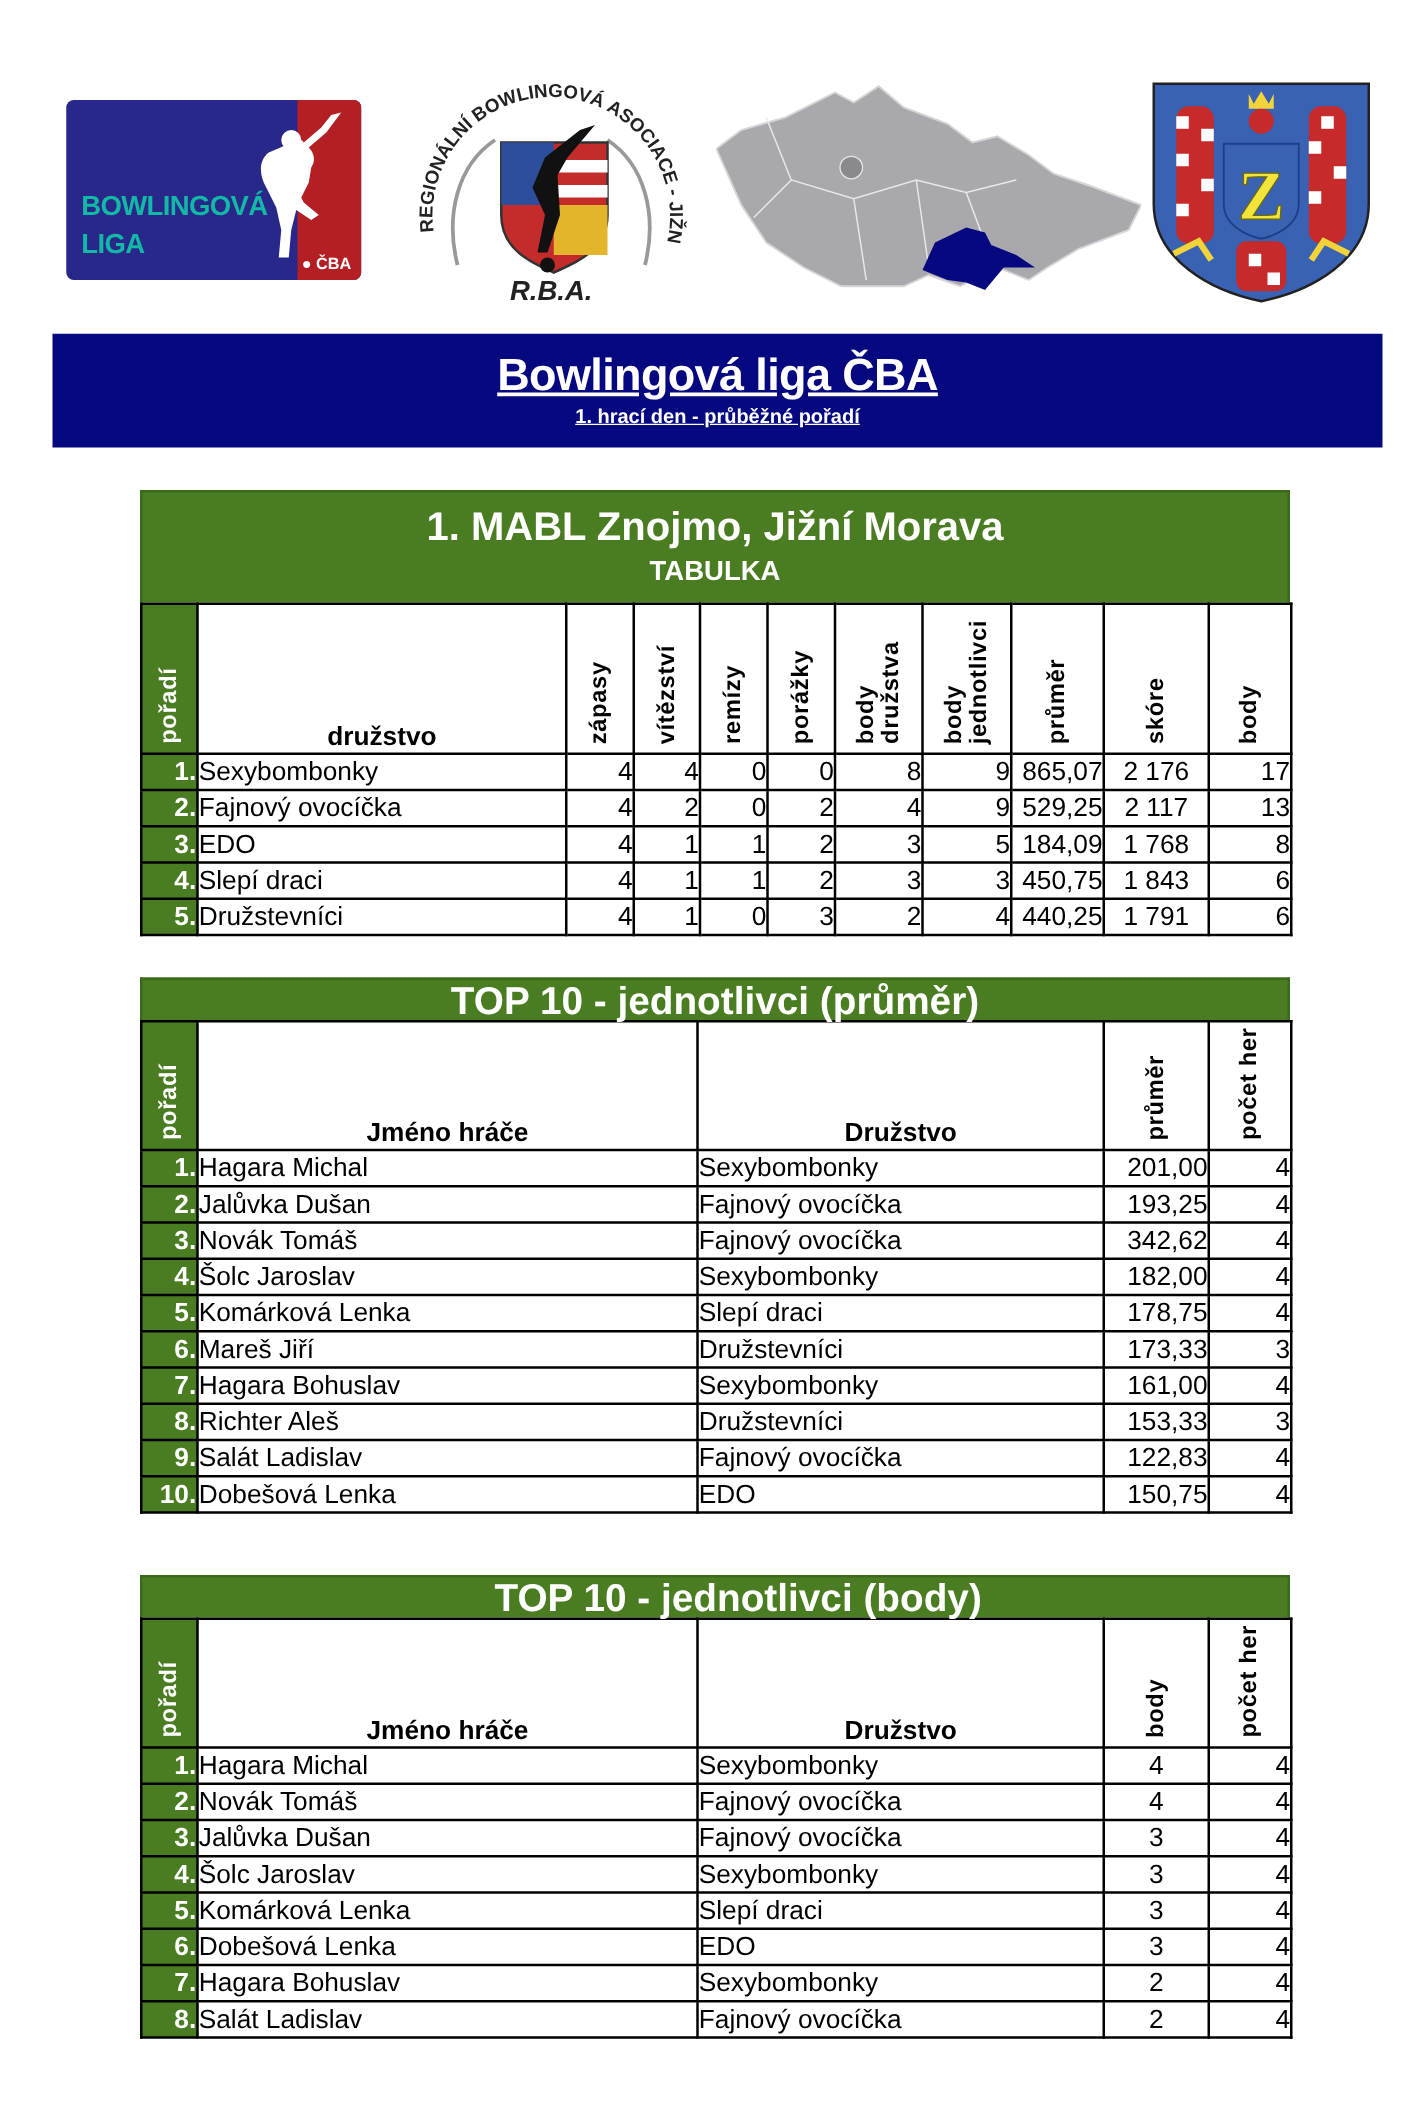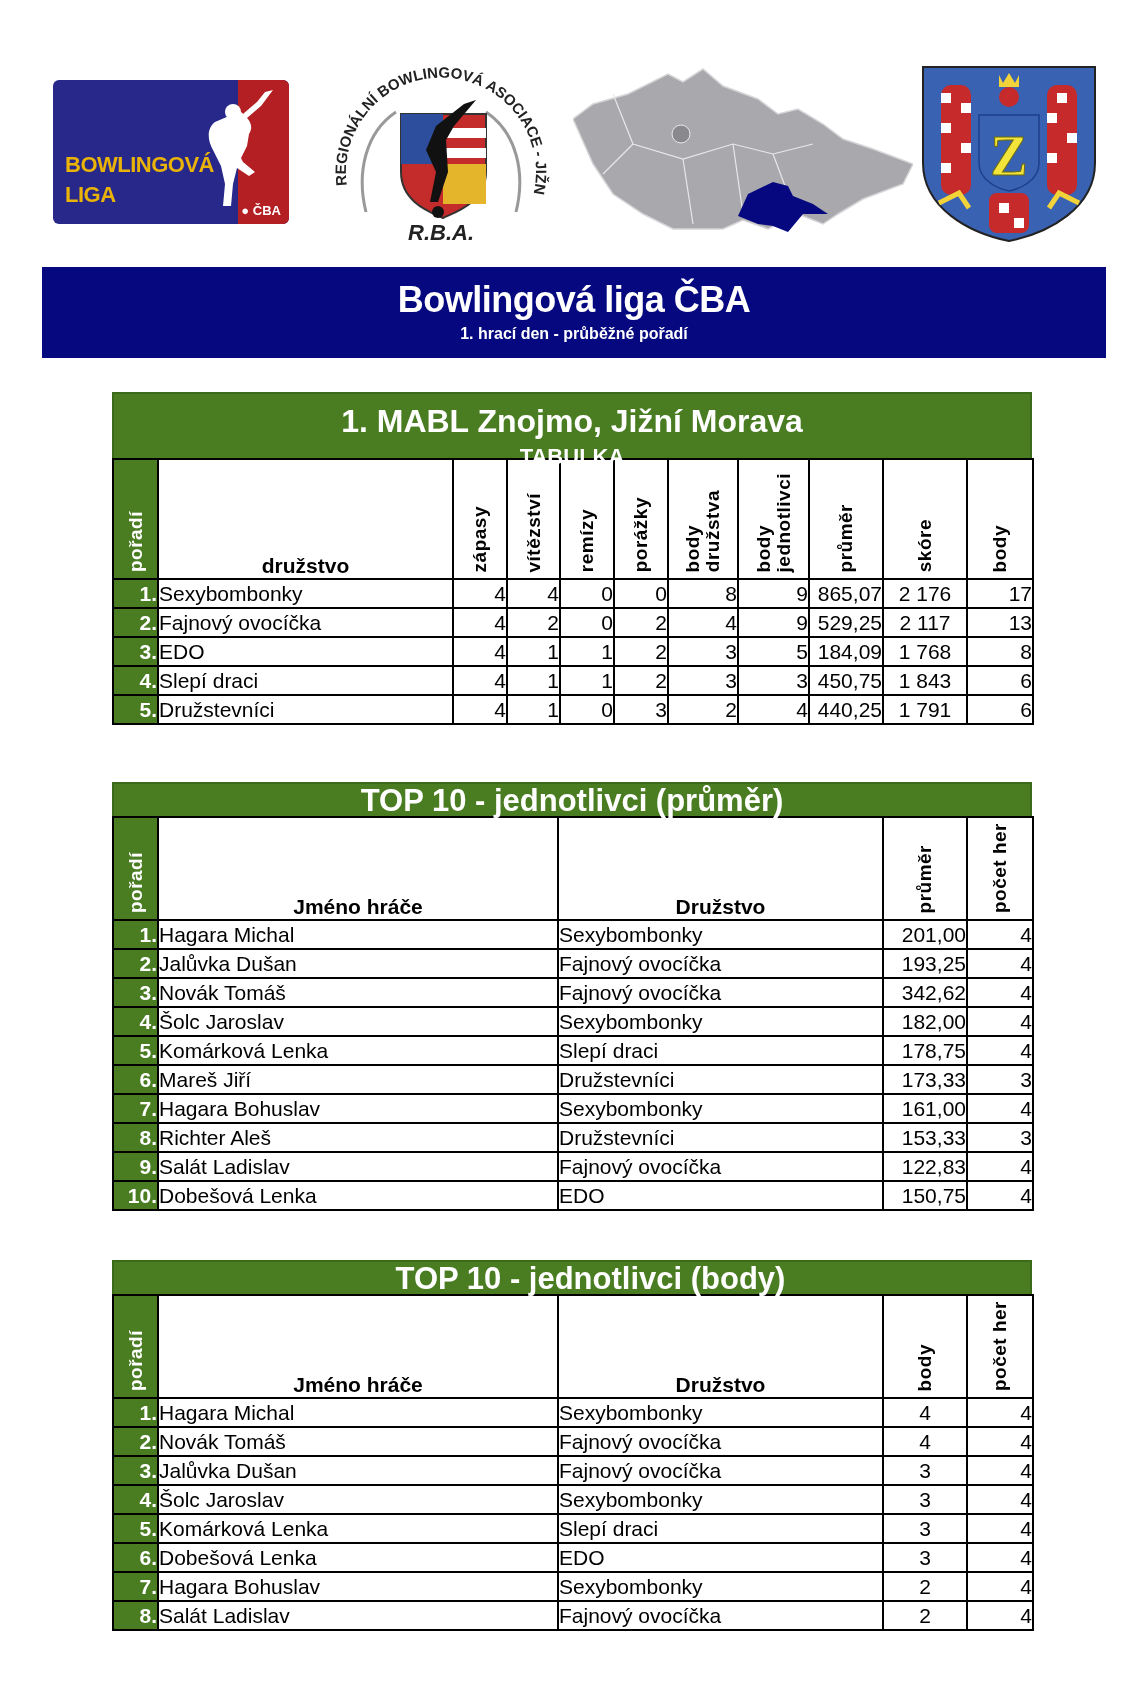--- a/index.html
+++ b/index.html
@@ -4,35 +4,35 @@
 <style>
   html, body { margin: 0; padding: 0; background: #ffffff; }
   body { width: 1142px; height: 1687px; position: relative; overflow: hidden;
          font-family: "Liberation Sans", sans-serif; color: #000; }
 
   
   .logos { position: absolute; left: 0; top: 0; width: 1142px; height: 250px; }
   .logo-bl { position: absolute; left: 53px; top: 80px; width: 236px; height: 144px;
              border-radius: 6px; overflow: hidden; background: #27288a; }
   .logo-bl .red { position: absolute; right: 0; top: 0; width: 51px; height: 100%; background: #b41f24; }
-  .logo-bl .txt { position: absolute; left: 12px; top: 70px; color: #eab308; font-weight: bold;
+  .logo-bl .txt { position: absolute; left: 12px; top: 70px; color: #14b8a6; font-weight: bold;
                   font-size: 22px; line-height: 30px; letter-spacing: -0.5px; }
   .logo-bl .cba { position: absolute; right: 8px; bottom: 6px; color: #fff; font-weight: bold; font-size: 13px; }
   .logo-bl svg.bowler { position: absolute; left: 150px; top: 8px; }
 
   .logo-rba { position: absolute; left: 326px; top: 62px; width: 230px; height: 190px; }
   .logo-rba .rba-text { position: absolute; left: 0; width: 100%; top: 158px; text-align: center;
                         font-weight: bold; font-size: 22px; font-style: italic; color: #222; }
 
   .logo-map { position: absolute; left: 573px; top: 64px; width: 340px; height: 170px; }
   .logo-crest { position: absolute; left: 919px; top: 63px; width: 180px; height: 180px; }
 
   
   .banner { position: absolute; left: 42px; top: 267px; width: 1064px; height: 91px;
-            background: #05087f; color: #fff; text-align: center; }
+            background: #05087f; color: #fff; text-align: center; text-decoration: underline; }
   .banner .t1 { font-size: 36px; font-weight: bold; margin-top: 12px; letter-spacing: -0.5px; }
   .banner .t2 { font-size: 16px; font-weight: bold; margin-top: 4px; }
 
   
   .block { position: absolute; left: 112px; width: 920px; }
   .green { background: #4a7c22; }
   .caption { color: #fff; text-align: center; font-weight: bold; border: 2px solid #3c6a1b; border-bottom: none; box-sizing: border-box; }
   table.grid { border-collapse: collapse; width: 920px; table-layout: fixed; }
   table.grid td, table.grid th { border: 2px solid #000; padding: 0; }
   table.grid th { vertical-align: bottom; font-weight: bold; }
@@ -128,21 +128,21 @@
     </svg>
   </div>
 </div>
 
 <div class="banner">
   <div class="t1">Bowlingová liga ČBA</div>
   <div class="t2">1. hrací den - průběžné pořadí</div>
 </div>
 
 <div class="block" style="top:392px;">
-  <div class="caption green" style="height:66px;">
+  <div class="caption green" style="height:90px;">
     <div style="font-size:32px; padding-top:9px;">1. MABL Znojmo, Jižní Morava</div>
     <div style="font-size:22px; margin-top:4px;">TABULKA</div>
   </div>
   <table class="grid">
     <colgroup>
       <col style="width:45px">
         <col style="width:295px">
         <col style="width:54px">
         <col style="width:53px">
       <col style="width:54px">

